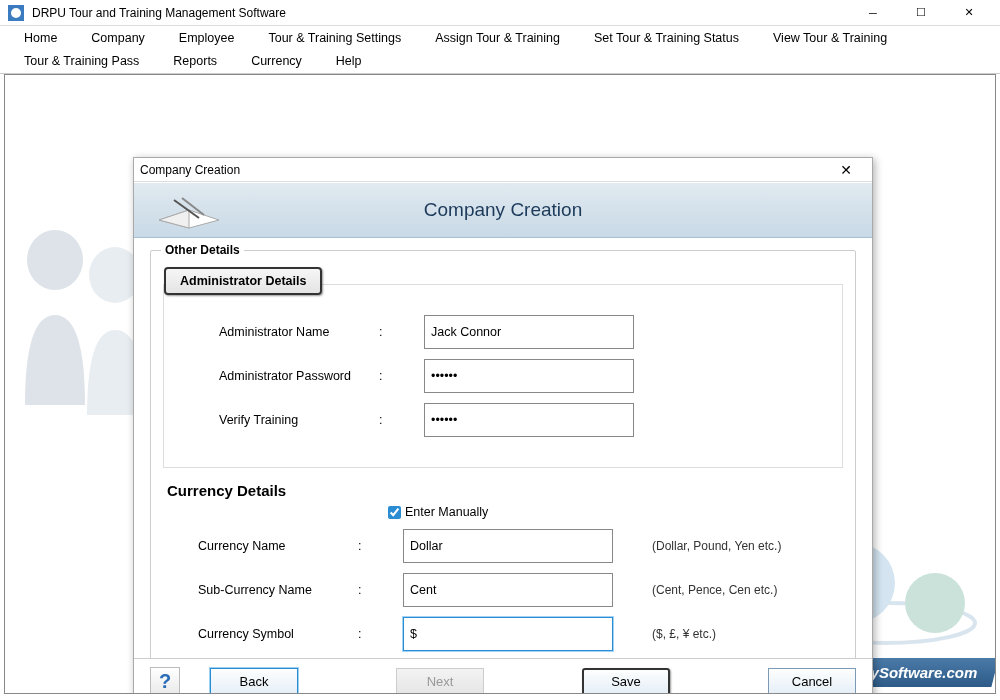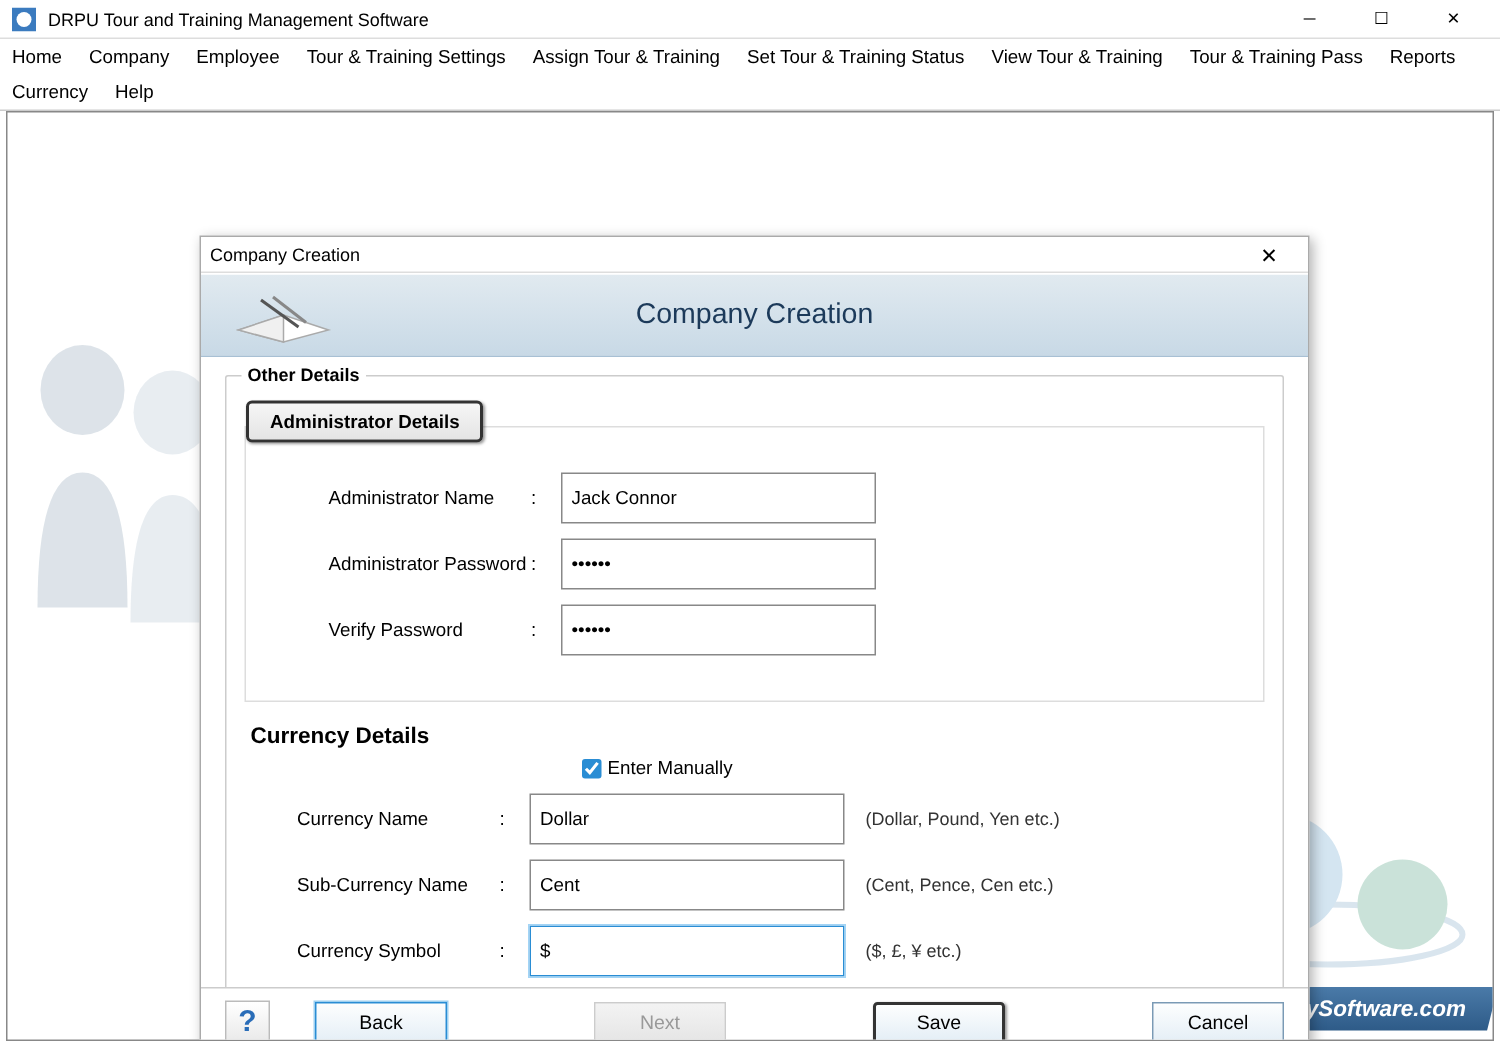--- a/index.html
+++ b/index.html
@@ -7,21 +7,21 @@
 
 
 .titlebar { height: 26px; background: #fff; display: flex; align-items: center; padding: 0 8px; border-bottom: 1px solid #ddd; }
 .titlebar .app-icon { width:16px; height:16px; margin-right:8px; }
 .titlebar .title { flex:1; font-size:12px; }
 .titlebar .win-controls { display:flex; gap: 2px;}
 .titlebar .win-btn { width: 46px; height: 28px; display:flex; align-items:center; justify-content:center; font-size:11px; }
 
 
 .menubar { height: 48px; display:flex; flex-wrap: wrap; align-items: center; padding: 2px 6px; border-bottom: 1px solid #ccc; gap: 2px 14px; font-size: 12.5px; }
-.menubar span { cursor:default; padding: 2px 2px; }
+.menubar span { cursor:default; padding: 2px 2px; margin-left: 16px; }
 
 
 .mainbg { position: relative; height: 620px; border: 1px solid #888; margin: 0 4px; background: #fff; overflow:hidden; }
 .deco-people { position:absolute; left:0; top:130px; width:160px; height:220px; opacity:0.7; }
 .deco-globe { position:absolute; right:10px; bottom:20px; width:200px; height:180px; opacity:0.6; }
 .watermark { position:absolute; right: 0; bottom: 6px; background: linear-gradient(#4a7aa8,#2e5b88); color:#fff; font-style:italic; font-weight:bold; font-size:15px; padding:6px 18px 6px 28px; transform: skewX(-14deg); }
 .watermark span { display:inline-block; transform: skewX(14deg);}
 
 
 .dialog { position:absolute; left:128px; top:82px; width:740px; height:550px; background:#fff; border:1px solid #aaa; box-shadow: 2px 2px 8px rgba(0,0,0,0.3); }
@@ -34,21 +34,21 @@
 .banner-title { flex:1; text-align:center; font-family: Verdana, sans-serif; font-size: 19px; color:#1c3a5a; padding-right:70px;}
 
 .dialog-body { padding: 8px 16px; height: calc(100% - 24px - 56px - 48px); overflow:hidden; }
 
 .groupbox { border:1px solid #ccc; border-radius: 2px; padding: 8px 12px 12px; margin: 4px 0 10px; position:relative; min-height:340px;}
 .groupbox-label { position:absolute; top:-8px; left:10px; background:#fff; padding:0 4px; font-weight:bold; font-size:12px;}
 
 .innerbox { border:1px solid #ddd; padding: 20px 20px 20px 20px; margin-top: 25px; position:relative;}
 .admin-tab { position:absolute; top:-18px; left:0; background: linear-gradient(#f6f6f6,#e4e4e4); border:2px solid #333; border-radius:4px; padding: 5px 14px; font-weight:bold; font-size:12.5px; box-shadow: 1px 1px 2px rgba(0,0,0,0.4);}
 
-.form-row { display:flex; align-items:center; margin: 10px 0; font-size:12.5px;}
+.form-row { display:flex; align-items:center; margin: 10px 0; font-size:12.5px;gap:25px;}
 .form-row .lbl { width: 170px; padding-left: 35px;}
 .form-row .colon { width: 20px; }
 .form-row input[type=text], .form-row input[type=password] { width: 210px; height: 22px; border:1px solid #888; padding: 16px 6px; font-size:12.5px; font-family:inherit; }
 .form-row input.focused { border:1px solid #2a8dd4; outline:1px solid #a3d4f5;}
 .form-row .hint { margin-left: 14px; color:#333; font-size:12px;}
 
 .subheading { font-weight:bold; font-size:15px; margin: 14px 0 6px 4px;}
 
 .checkbox-row { margin: 4px 0 8px 225px; display:flex; align-items:center; gap:4px; font-size:12.5px;}
 .checkbox-row input { accent-color: #2a8dd4; }
@@ -132,21 +132,21 @@
             <div class="lbl">Administrator Name</div>
             <div class="colon">:</div>
             <input type="text" value="Jack Connor" style="">
           </div>
           <div class="form-row">
             <div class="lbl">Administrator Password</div>
             <div class="colon">:</div>
             <input type="text" value="••••••" style="">
           </div>
           <div class="form-row">
-            <div class="lbl">Verify Password</div>
+            <div class="lbl">Verify Training</div>
             <div class="colon">:</div>
             <input type="text" value="••••••" style="">
           </div>
         </div>
 
         <div class="subheading">Currency Details</div>
 
         <div class="checkbox-row">
           <input type="checkbox" checked="" style="">
           <span>Enter Manually</span>

